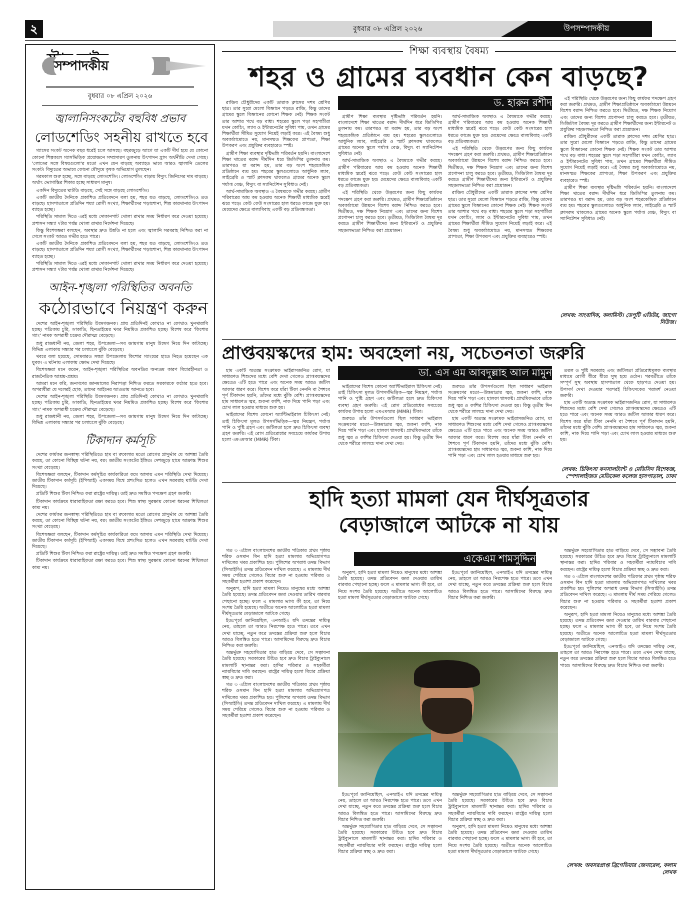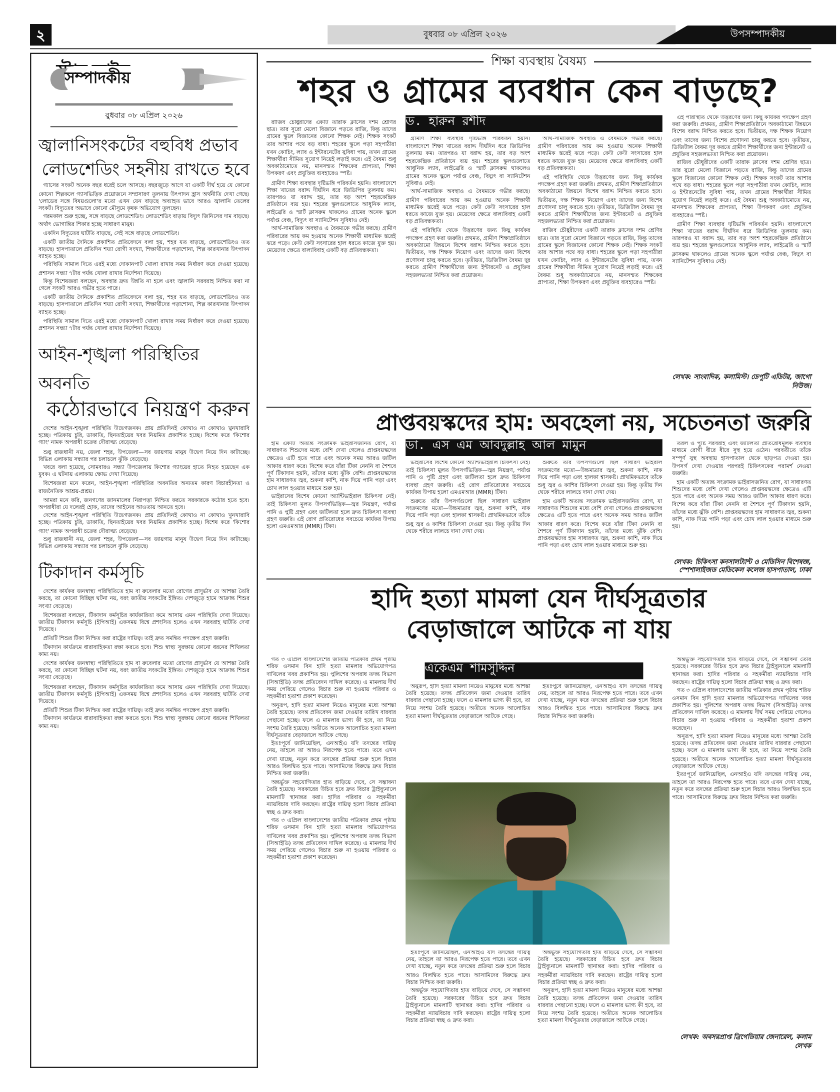--- a/index.html
+++ b/index.html
@@ -3,50 +3,50 @@
 <meta charset="utf-8">
 <style>
   * { box-sizing: border-box; margin: 0; padding: 0; }
   html, body { width: 700px; height: 910px; background: #fff; overflow: hidden; }
   body { font-family: "DejaVu Sans", sans-serif; color: #111; position: relative; }
 
   .masthead { position: absolute; left: 25px; top: 20px; width: 651px; height: 18px; }
   .page-num { position: absolute; left: 0; top: 0; width: 18px; height: 18px; background: #111; color: #fff; font-size: 12px; font-weight: bold; text-align: center; line-height: 18px; }
   .logo { position: absolute; left: 22px; top: -1px; font-size: 15px; font-weight: bold; letter-spacing: -0.5px; font-family: "DejaVu Serif", serif; margin-top: 28px; }
   .date-bar { position: absolute; left: 248px; top: 1px; width: 290px; height: 16px; background: #d6d6d6; font-size: 7px; padding-left: 80px; line-height: 16px; }
-  .section-bar { position: absolute; left: 521px; top: 1px; width: 151px; height: 16px; background: #111; color: #fff; font-size: 8px; line-height: 16px; text-align: center; clip-path: polygon(18% 0, 100% 0, 100% 100%, 0 100%); padding-left: 20px; }
+  .section-bar { position: absolute; left: 476px; top: 1px; width: 151px; height: 16px; background: #111; color: #fff; font-size: 8px; line-height: 16px; text-align: center; clip-path: polygon(18% 0, 100% 0, 100% 100%, 0 100%); padding-left: 20px; }
   .masthead-rule { position: absolute; left: 25px; top: 40px; width: 651px; height: 1px; background: #555; }
 
   .editorial { position: absolute; left: 25px; top: 44px; width: 190px; height: 846px; border: 1.5px solid #222; padding: 4px 6px; }
   .ed-banner { position: relative; height: 34px; margin: 2px 0 0; }
   .ed-pen-body { position: absolute; left: 10px; top: 6px; width: 128px; height: 18px; background: #9a9a9a; border-radius: 9px 2px 2px 9px; }
   .ed-pen-nib { position: absolute; left: 134px; top: 10px; width: 40px; height: 10px; background: linear-gradient(90deg,#bbb,#ddd); clip-path: polygon(0 0, 100% 50%, 0 100%); }
   .ed-label { position: absolute; left: 22px; top: 4px; width: 100px; height: 22px; background: #fff; border-radius: 8px; font-size: 13px; font-weight: bold; text-align: left; line-height: 22px; font-family: "DejaVu Serif", serif; }
   .ed-rule { height: 2px; background: #888; margin: 1px 14px 3px; }
   .ed-date { font-size: 6.5px; text-align: center; margin-bottom: 3px; }
   .ed-rule2 { height: 1px; background: #666; margin: 0 10px 4px; }
 
-  .ed-kicker { font-size: 14px; margin: 2px 0 1px; }
+  .ed-kicker { font-size: 11px; text-align: center; margin: 2px 0 1px; font-style: italic; }
   .ed-head { font-size: 14px; font-weight: normal; text-align: right; margin-bottom: 3px; line-height: 1.1; }
   .ed-head.big { font-size: 17px; }
   .body-text { font-size: 4.6px; line-height: 6.2px; text-align: justify; color: #222; }
   .body-text p { margin-bottom: 1px; text-indent: 4px; }
   .ed-section { margin-bottom: 6px; }
 
   .art1 { position: absolute; left: 222px; top: 44px; width: 454px; }
   .art1-kicker-row { display: flex; align-items: center; gap: 6px; height: 14px; }
   .art1-kicker-row .line { flex: 1; height: 1px; background: #222; }
   .art1-kicker { font-size: 10px; }
   .art1-head { font-size: 27px; font-weight: bold; letter-spacing: 0.5px; margin-top: 2px; line-height: 34px; white-space: nowrap; text-align: center; }
 
   .col { position: absolute; }
-  .byline-bar { background: #111; color: #fff; font-size: 10px; text-align: left; height: 14px; line-height: 14px; font-family: Liberation Mono, monospace; }
+  .byline-bar { background: #111; color: #fff; font-size: 10px; text-align: right; height: 14px; line-height: 14px; }
   .author-note { font-size: 5.5px; font-weight: bold; font-style: italic; text-align: right; line-height: 7px; }
 
-  .art2-head { position: absolute; left: 222px; top: 342px; width: 454px; font-size: 18px; font-weight: bold; text-align: right; white-space: nowrap; line-height: 22px; }
+  .art2-head { position: absolute; left: 222px; top: 342px; width: 454px; font-size: 18px; font-weight: bold; text-align: left; white-space: nowrap; line-height: 22px; }
   .art2-rule { position: absolute; left: 222px; top: 339px; width: 454px; height: 1px; background: #555; }
 
   .art3-head { position: absolute; left: 222px; top: 486px; width: 454px; font-size: 21px; font-weight: bold; text-align: center; line-height: 26px; }
   .art3-rule { position: absolute; left: 222px; top: 482px; width: 454px; height: 1px; background: #555; }
 
   .photo { position: absolute; left: 338px; top: 652px; width: 220px; height: 135px; overflow: hidden;
            background: radial-gradient(ellipse at 30% 30%, #7a6a4a 0%, #5a6e3e 30%, #9aa88a 60%, #c9cfc4 100%); }
   .photo .bg-trees { position:absolute; left:0; top:0; width:100%; height:60%; background: linear-gradient(180deg, rgba(70,80,40,0.6), rgba(200,205,195,0.2)); }
   .photo .shirt { position:absolute; left:35px; top:82px; width:150px; height:60px; background:#1e8a9a; border-radius: 60px 60px 0 0; }
   .photo .neck { position:absolute; left:93px; top:68px; width:32px; height:22px; background:#b07a58; }

